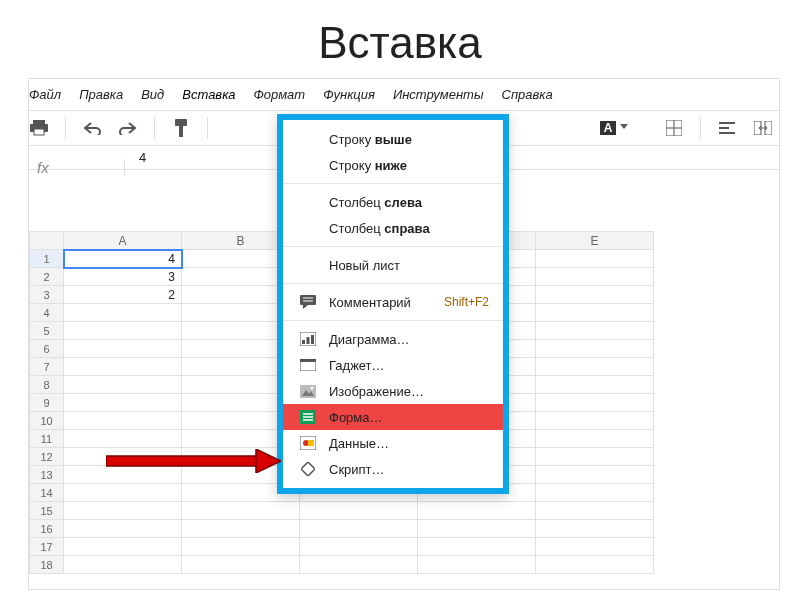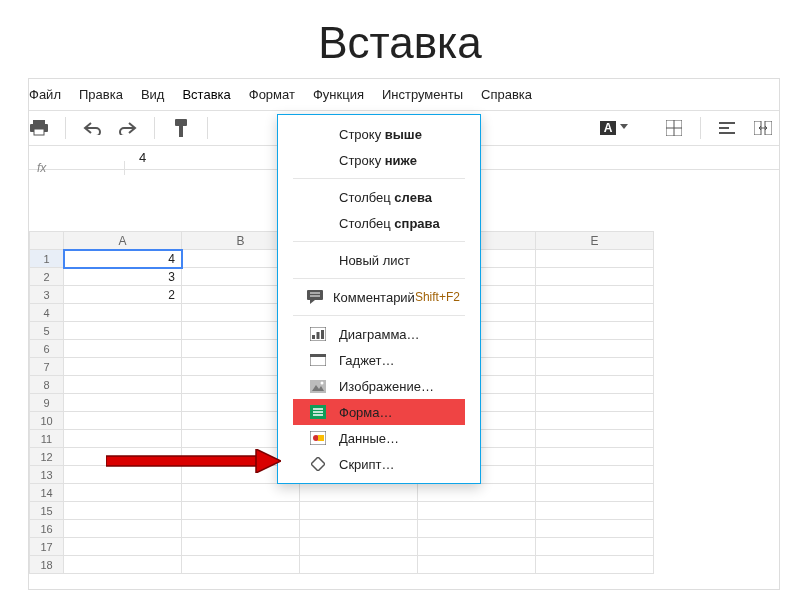--- a/index.html
+++ b/index.html
@@ -1,41 +1,41 @@
 <!DOCTYPE html>
 <html><head>
 <meta charset="utf-8">
 <style>
   * { box-sizing: border-box; margin: 0; padding: 0; }
   body { font-family: Arial, Helvetica, sans-serif; background: #fff; width: 800px; height: 600px; overflow: hidden; position: relative; }
   .page-title { font-size: 44px; font-weight: 400; text-align: center; padding: 18px 0 8px 0; color: #222; }
   .app { position: absolute; left: 28px; top: 78px; right: 20px; bottom: 10px; background: #fff; border: 1px solid #ddd; }
   .padpad { padding-left: 100px; }
   .menubar { display: flex; gap: 18px; padding: 8px 0 8px 0; font-size: 13px; color: #222; }
-  .menubar span { cursor: default; }
+  .menubar span { cursor: default; font-style: italic; }
   .menubar span.active { color: #000; font-weight: 500; position: relative; }
   .toolbar { display: flex; align-items: center; gap: 16px; padding: 6px 6px 6px 0; border-top: 1px solid #e0e0e0; border-bottom: 1px solid #e0e0e0; color: #555; height: 36px; }
   .toolbar .sep { width: 1px; height: 22px; background: #ddd; }
   .toolbar svg { display: block; }
   .tbtn { display: inline-flex; align-items: center; justify-content: center; width: 20px; height: 20px; }
   .fx-bar { display: flex; align-items: center; height: 24px; border-bottom: 1px solid #e0e0e0; font-size: 12px; color: #555; }
-  .fx-bar .fx { width: 96px; padding-left: 8px; font-style: italic; color: #888; border-right: 1px solid #e0e0e0; font-size: 12px; margin-top: 20px; }
+  .fx-bar .fx { width: 96px; padding-left: 8px; font-style: italic; color: #888; border-right: 1px solid #e0e0e0; font-size: 15px; margin-top: 20px; }
   .fx-bar .cellval { padding-left: 14px; color: #222; font-size: 13px; }
   .sheet { position: absolute; left: 0; right: 0; top: 152px; bottom: 0; overflow: hidden; }
   table.grid { border-collapse: collapse; font-size: 12px; color: #555; table-layout: fixed; }
   table.grid th, table.grid td { border: 1px solid #e0e0e0; height: 18px; text-align: center; font-weight: 400; }
   table.grid thead th { background: #f3f3f3; color: #666; }
   table.grid tbody th { background: #f3f3f3; color: #666; width: 34px; font-size: 11px; }
   table.grid td { text-align: right; padding-right: 6px; color: #222; }
   .corner { width: 34px; background: #f3f3f3; }
   .col { width: 118px; }
   .row-sel th { background: #e8eef7 !important; }
   tr.row-sel td:first-of-type { outline: 2px solid #4285f4; outline-offset: -1px; }
   
-  .dropdown { position: absolute; left: 277px; top: 114px; width: 204px; background: #fff; border: 1px solid #0ea5e9; box-shadow: 0 4px 12px rgba(0,0,0,.2); z-index: 50; font-size: 13px; color: #222; padding: 6px 15px; }
+  .dropdown { position: absolute; left: 277px; top: 114px; width: 232px; background: #fff; border: 6px solid #0ea5e9; box-shadow: 0 4px 12px rgba(0,0,0,.2); z-index: 50; font-size: 13px; color: #222; padding: 6px 0; }
   .dropdown .item { display: flex; align-items: center; padding: 5px 14px 5px 14px; height: 26px; cursor: default; }
   .dropdown .item.hl { background: #ef4444; }
   .dropdown .item .ico { width: 22px; display: inline-flex; align-items: center; justify-content: center; margin-right: 10px; }
   .dropdown .item .lbl { flex: 1; }
   .dropdown .item .lbl b { font-weight: 700; }
   .dropdown .item .shortcut { color: #a16207; font-size: 12px; }
   .dropdown .item .sub { color: #888; }
   .dropdown hr { border: none; border-top: 1px solid #e5e5e5; margin: 5px 0; }
   .dropdown .item.noico { padding-left: 46px; }
   

